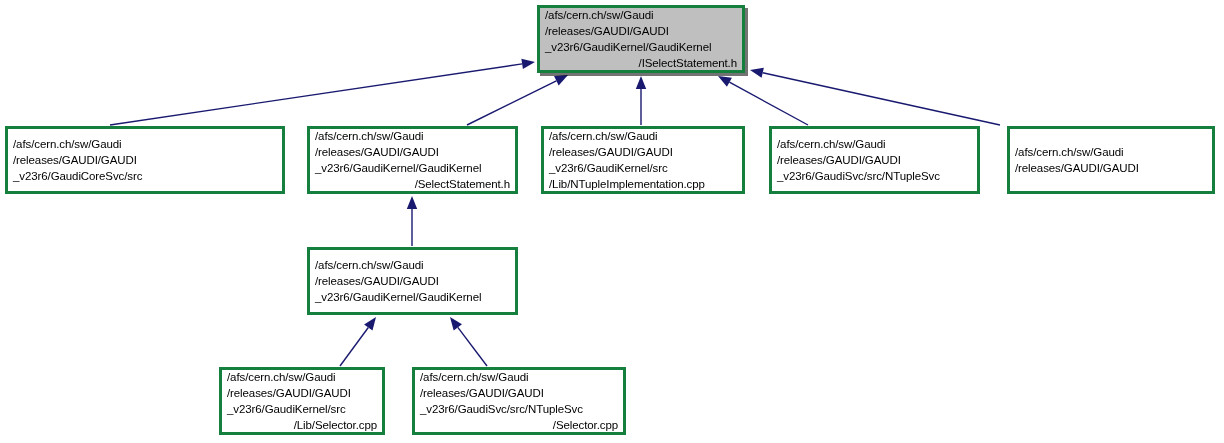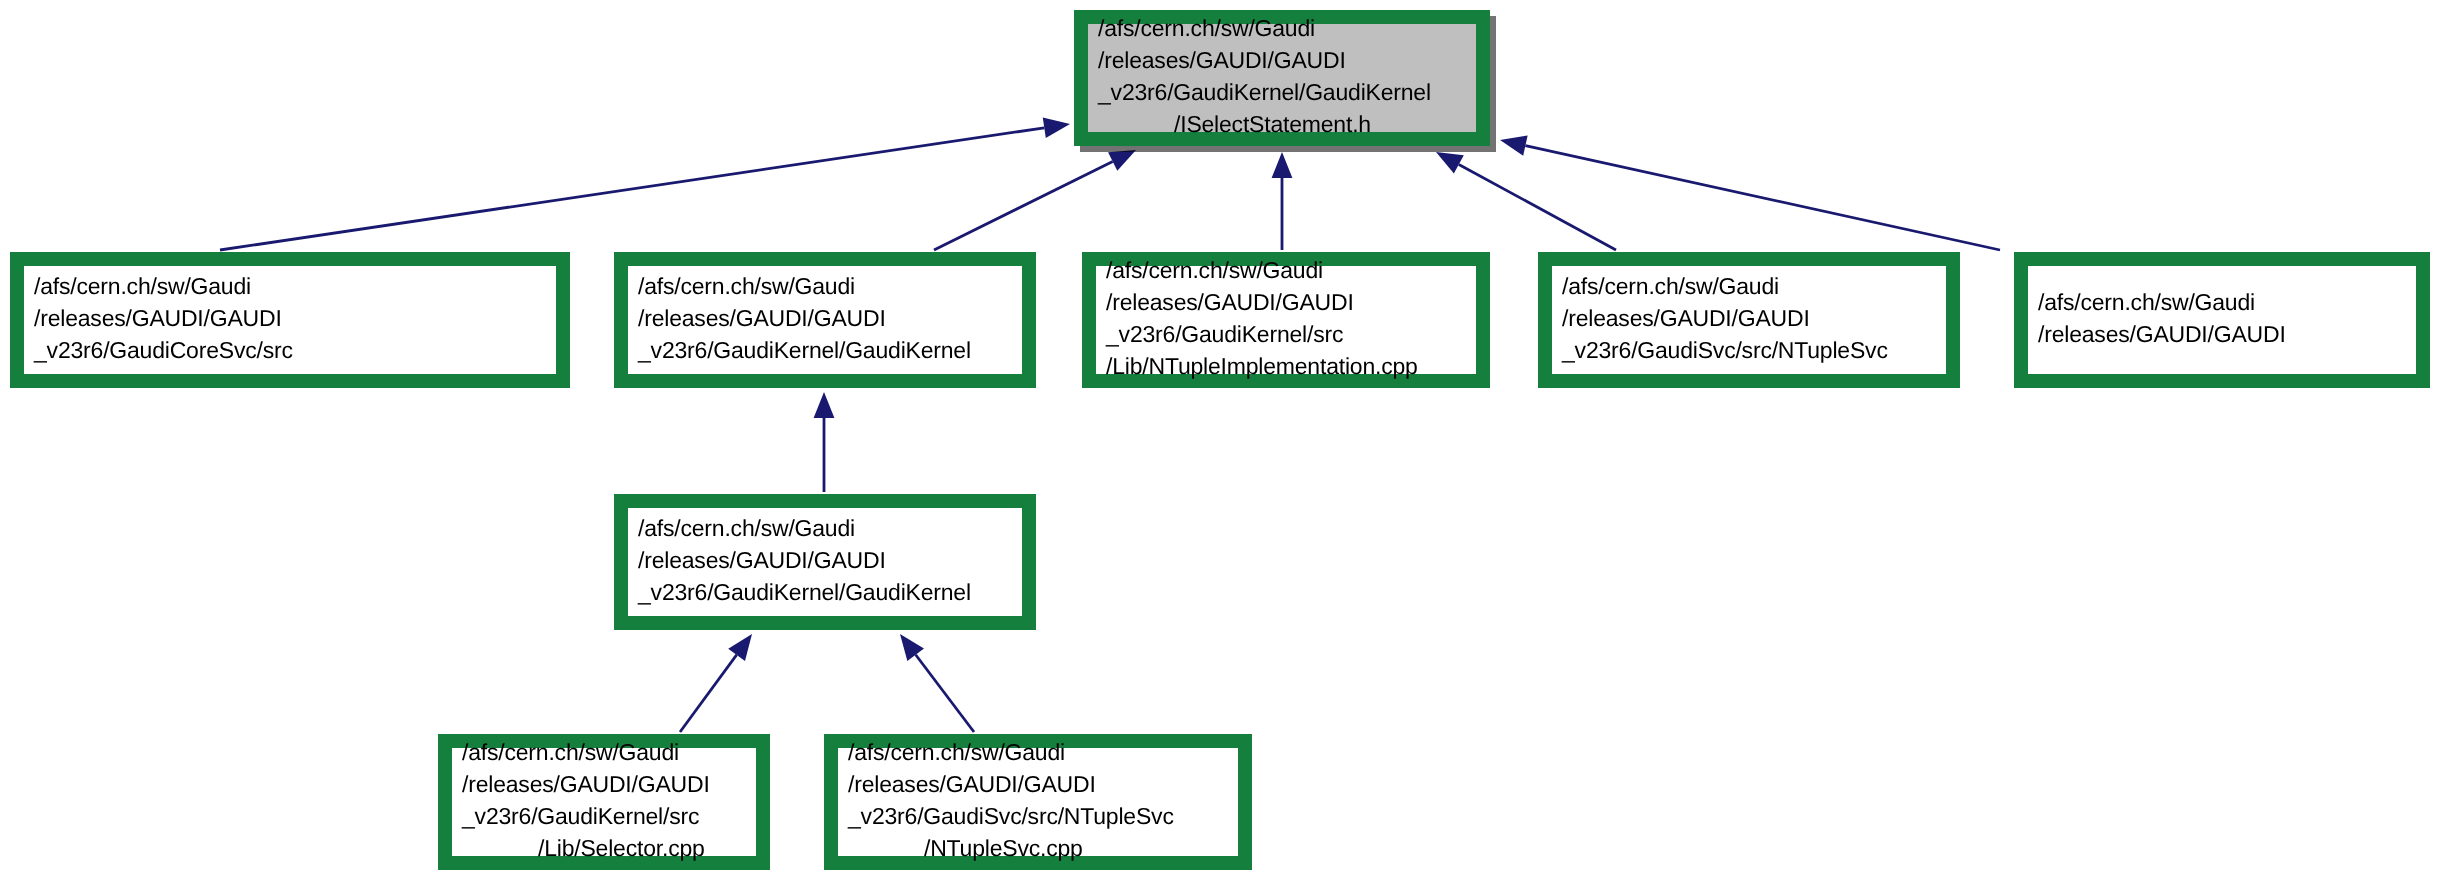--- a/index.html
+++ b/index.html
@@ -19,41 +19,41 @@
     position: absolute;
     left: 0;
     top: 0;
     width: 1224px;
     height: 443px;
     pointer-events: none;
   }
   .node {
     position: absolute;
     box-sizing: border-box;
-    border: 7px solid #15803d;
+    border: 3px solid #15803d;
     background: #ffffff;
     display: flex;
     flex-direction: column;
     justify-content: center;
     z-index: 2;
   }
   .node.root {
     background: #bfbfbf;
     box-shadow: 3px 3px 0 0 rgba(0,0,0,0.55);
   }
   .node-line {
     font-size: 11.5px;
     line-height: 16px;
     color: #000000;
     white-space: pre;
     padding: 0 5px;
     letter-spacing: -0.1px;
   }
   .node-line.center {
-    text-align: left;
+    text-align: right;
     padding-left: 43px;
   }
   .node-line.left {
     text-align: left;
   }
 </style>
 </head>
 <body>
 
 <div id="canvas">
@@ -99,20 +99,21 @@
     </div>
     <div class="node" style="left: 5px; top: 126px; width: 280px; height: 68px;">
       <div class="node-line left">/afs/cern.ch/sw/Gaudi</div>
       <div class="node-line left">/releases/GAUDI/GAUDI</div>
       <div class="node-line left">_v23r6/GaudiCoreSvc/src</div>
     </div>
     <div class="node" style="left: 307px; top: 126px; width: 211px; height: 68px;">
       <div class="node-line left">/afs/cern.ch/sw/Gaudi</div>
       <div class="node-line left">/releases/GAUDI/GAUDI</div>
       <div class="node-line left">_v23r6/GaudiKernel/GaudiKernel</div>
+      <div class="node-line center">/SelectStatement.h</div>
     </div>
     <div class="node" style="left: 541px; top: 126px; width: 204px; height: 68px;">
       <div class="node-line left">/afs/cern.ch/sw/Gaudi</div>
       <div class="node-line left">/releases/GAUDI/GAUDI</div>
       <div class="node-line left">_v23r6/GaudiKernel/src</div>
       <div class="node-line left">/Lib/NTupleImplementation.cpp</div>
     </div>
     <div class="node" style="left: 769px; top: 126px; width: 211px; height: 68px;">
       <div class="node-line left">/afs/cern.ch/sw/Gaudi</div>
       <div class="node-line left">/releases/GAUDI/GAUDI</div>
@@ -130,15 +131,15 @@
     <div class="node" style="left: 219px; top: 367px; width: 166px; height: 68px;">
       <div class="node-line left">/afs/cern.ch/sw/Gaudi</div>
       <div class="node-line left">/releases/GAUDI/GAUDI</div>
       <div class="node-line left">_v23r6/GaudiKernel/src</div>
       <div class="node-line center">/Lib/Selector.cpp</div>
     </div>
     <div class="node" style="left: 412px; top: 367px; width: 214px; height: 68px;">
       <div class="node-line left">/afs/cern.ch/sw/Gaudi</div>
       <div class="node-line left">/releases/GAUDI/GAUDI</div>
       <div class="node-line left">_v23r6/GaudiSvc/src/NTupleSvc</div>
-      <div class="node-line center">/NTupleSvc.cpp</div>
+      <div class="node-line center">/Selector.cpp</div>
     </div>
   </div>
 
 </body></html>

